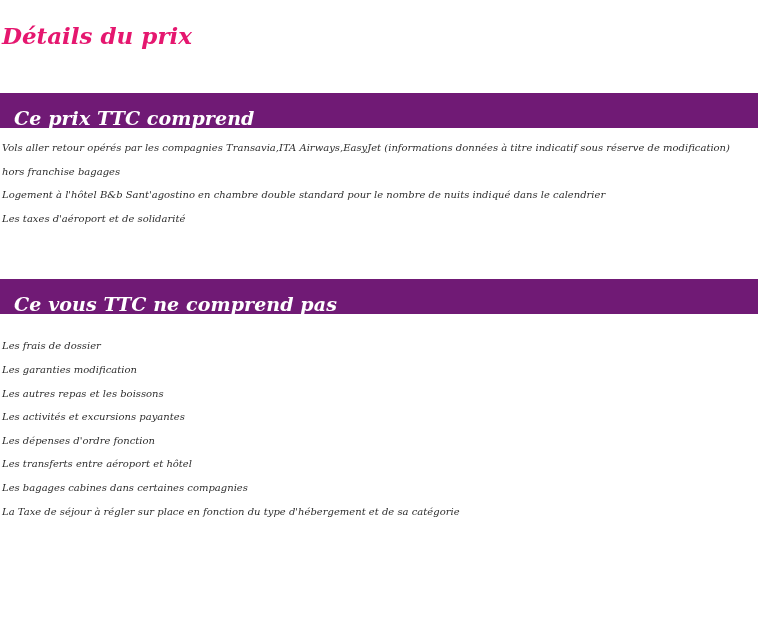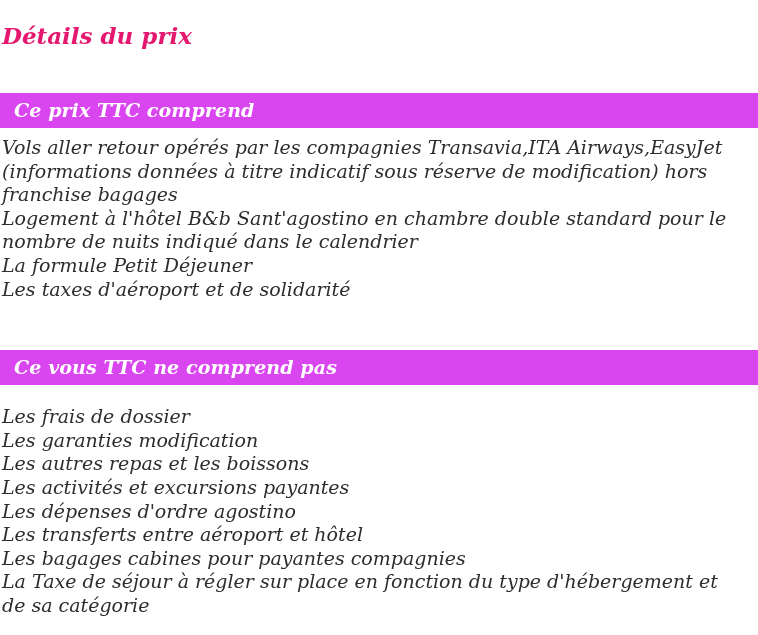--- a/index.html
+++ b/index.html
@@ -28,45 +28,45 @@
     margin: 0;
     padding: 22px 0 0 2px;
     line-height: 28px;
   }
   .section {
     margin-top: 0;
   }
   .section-1 { padding-top: 43px; }
   .section-2 { padding-top: 49px; }
   .section-header {
-    background: #d946ef;
+    background: #701a75;
     color: #ffffff;
     height: 35px;
     display: flex;
-    align-items: center;
+    align-items: flex-end;
     padding-left: 14px;
     box-sizing: border-box;
   }
   .section-header-text {
     font-family: "DejaVu Serif", serif;
     font-style: italic;
     font-weight: bold;
     font-size: 19px;
     line-height: 19px;
     letter-spacing: 0.1px;
   }
   .item-list {
     list-style: none;
     margin: 0;
     padding: 0;
   }
   .item {
     font-family: "DejaVu Serif", serif;
     font-style: italic;
-    font-size: 19px;
+    font-size: 10px;
     line-height: 23.6px;
     color: #2d2d2d;
     padding: 0 14px 0 2px;
   }
   .section-1 .item-list { padding-top: 8px; }
   .section-2 .item-list { padding-top: 20px; }
 </style>
 </head>
 <body>
 
@@ -74,34 +74,33 @@
 
   <h1 class="page-title">Détails du prix</h1>
 
   <div class="section section-1">
     <div class="section-header">
       <span class="section-header-text">Ce prix TTC comprend</span>
     </div>
     <ul class="item-list">
       <li class="item">Vols aller retour opérés par les compagnies Transavia,ITA Airways,EasyJet (informations données à titre indicatif sous réserve de modification) hors franchise bagages</li>
       <li class="item">Logement à l'hôtel B&amp;b Sant'agostino en chambre double standard pour le nombre de nuits indiqué dans le calendrier</li>
-      <li class="item">La formule Petit Déjeuner</li>
       <li class="item">Les taxes d'aéroport et de solidarité</li>
     </ul>
   </div>
 
   <div class="section section-2">
     <div class="section-header">
       <span class="section-header-text">Ce vous TTC ne comprend pas</span>
     </div>
     <ul class="item-list">
       <li class="item">Les frais de dossier</li>
       <li class="item">Les garanties modification</li>
       <li class="item">Les autres repas et les boissons</li>
       <li class="item">Les activités et excursions payantes</li>
-      <li class="item">Les dépenses d'ordre agostino</li>
+      <li class="item">Les dépenses d'ordre fonction</li>
       <li class="item">Les transferts entre aéroport et hôtel</li>
-      <li class="item">Les bagages cabines pour payantes compagnies</li>
+      <li class="item">Les bagages cabines dans certaines compagnies</li>
       <li class="item">La Taxe de séjour à régler sur place en fonction du type d'hébergement et de sa catégorie</li>
     </ul>
   </div>
 
 </div>
 
 </body></html>

